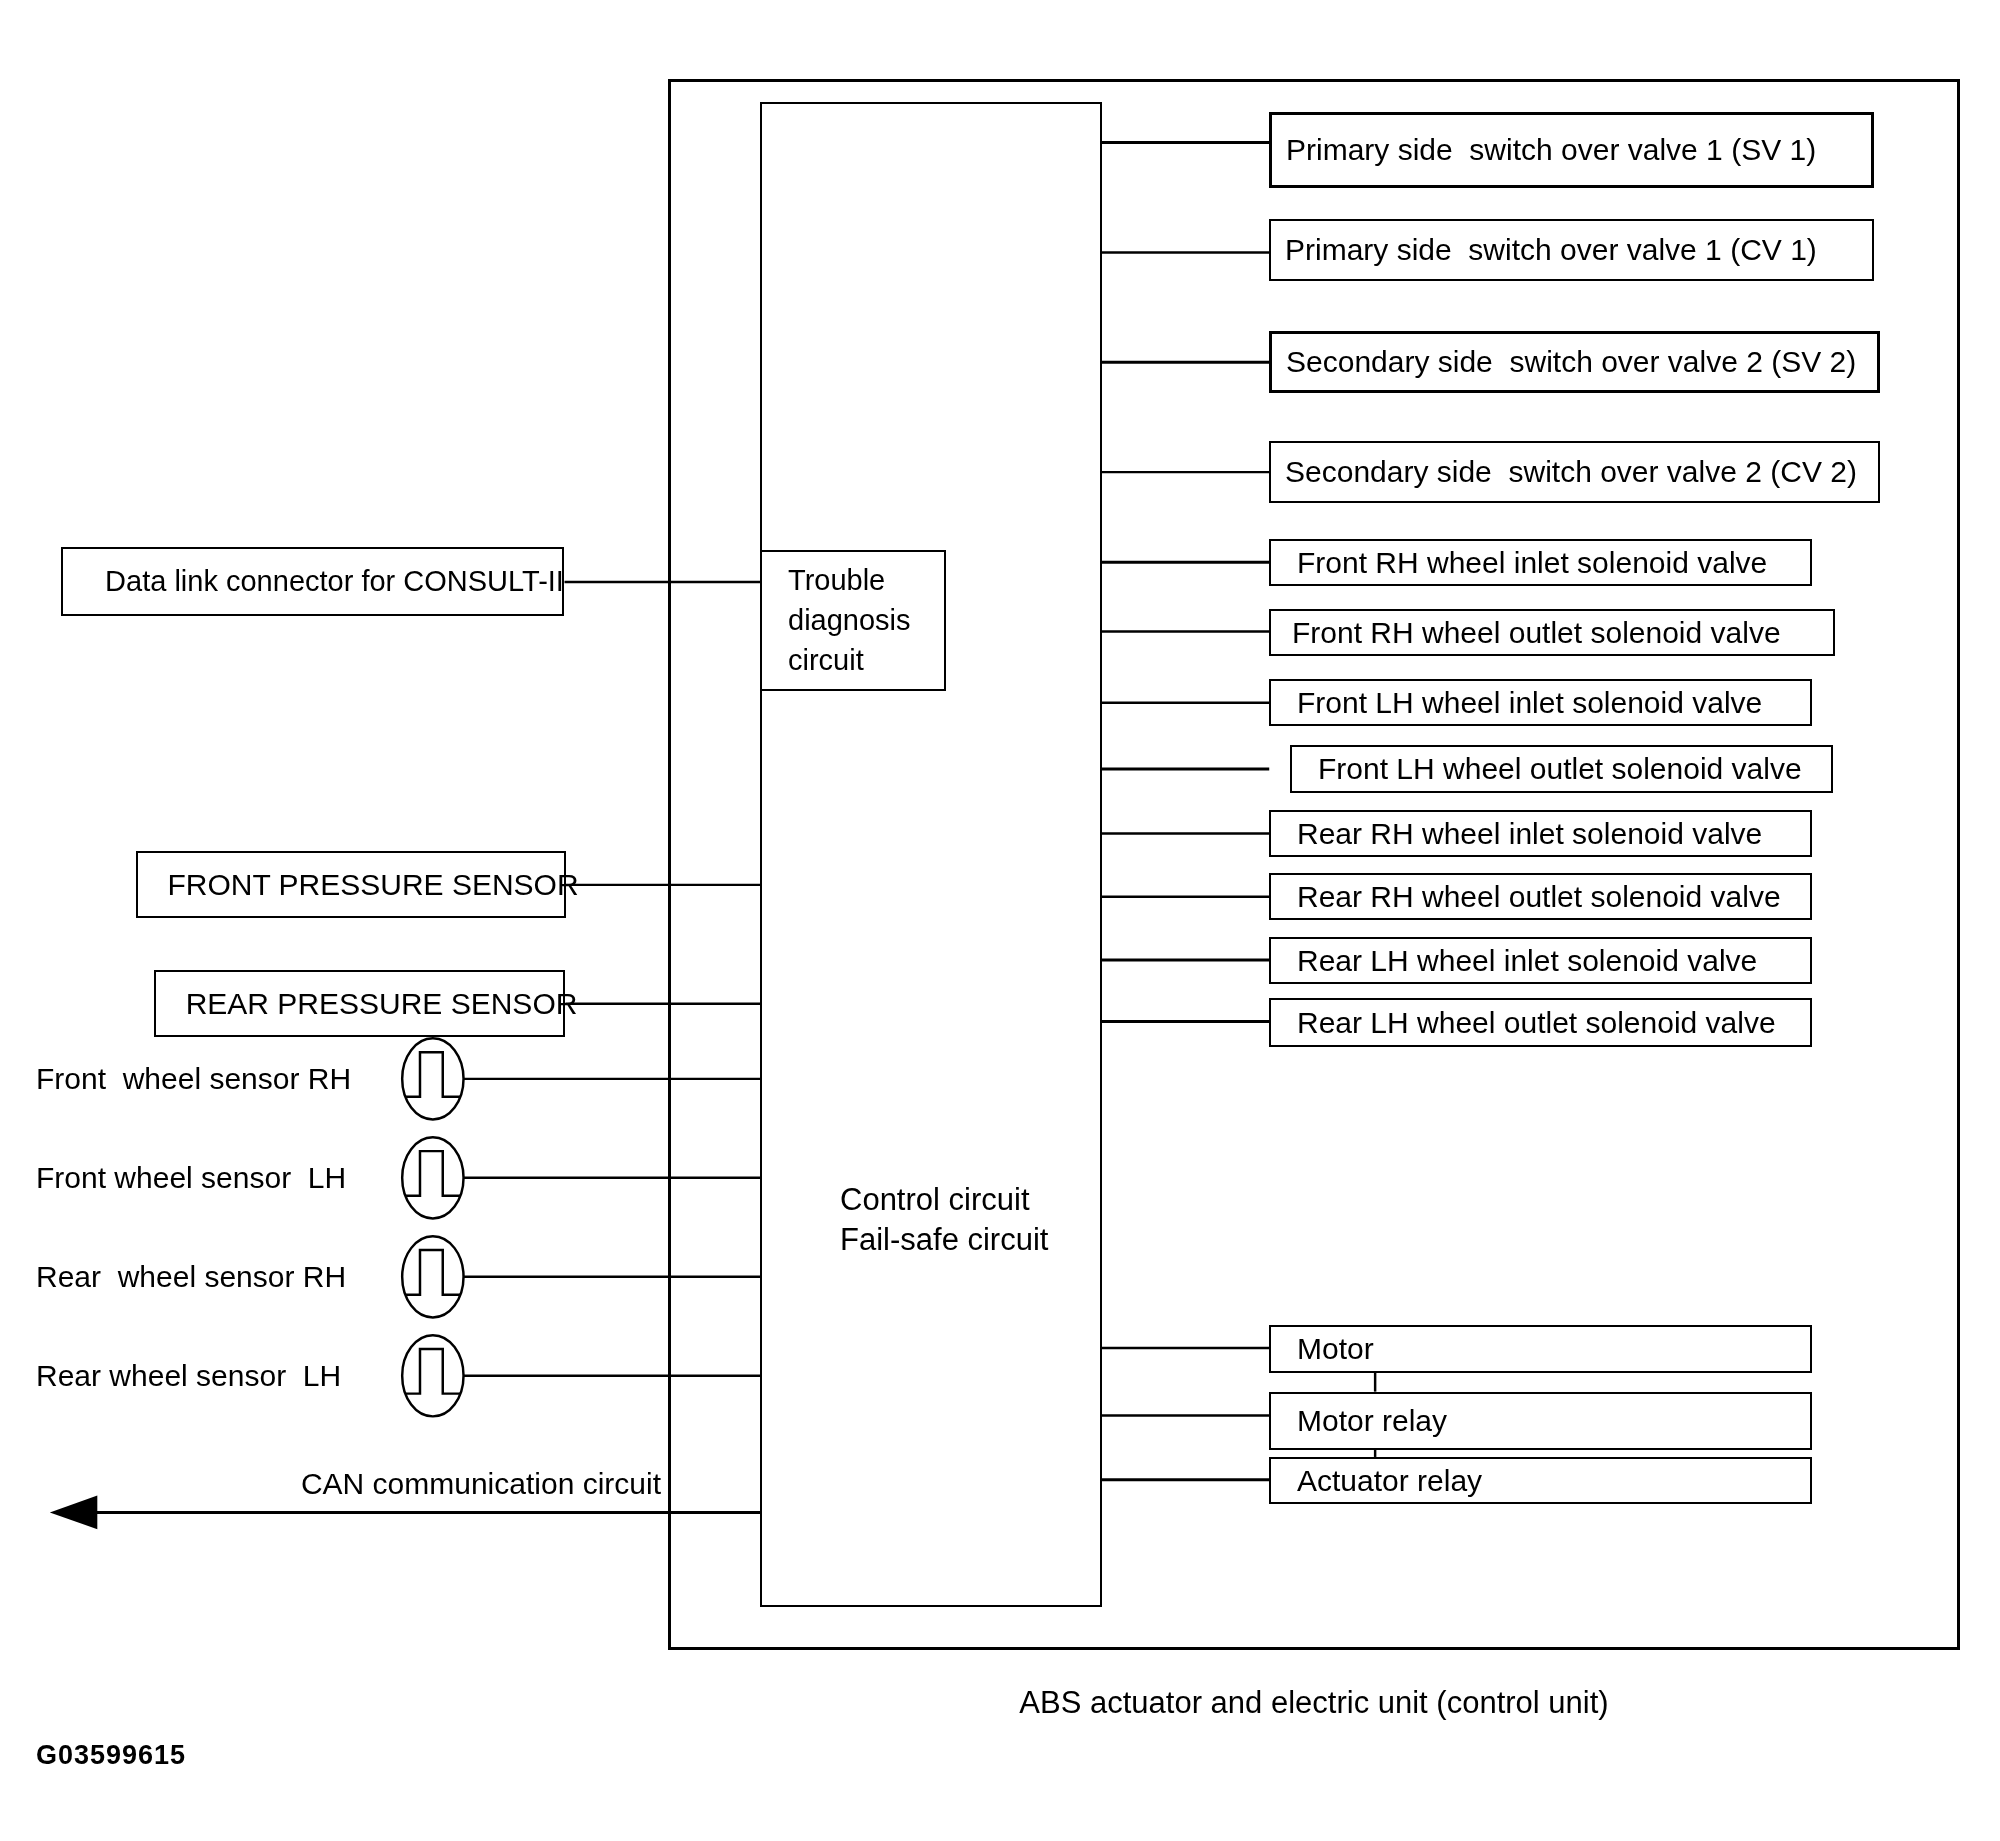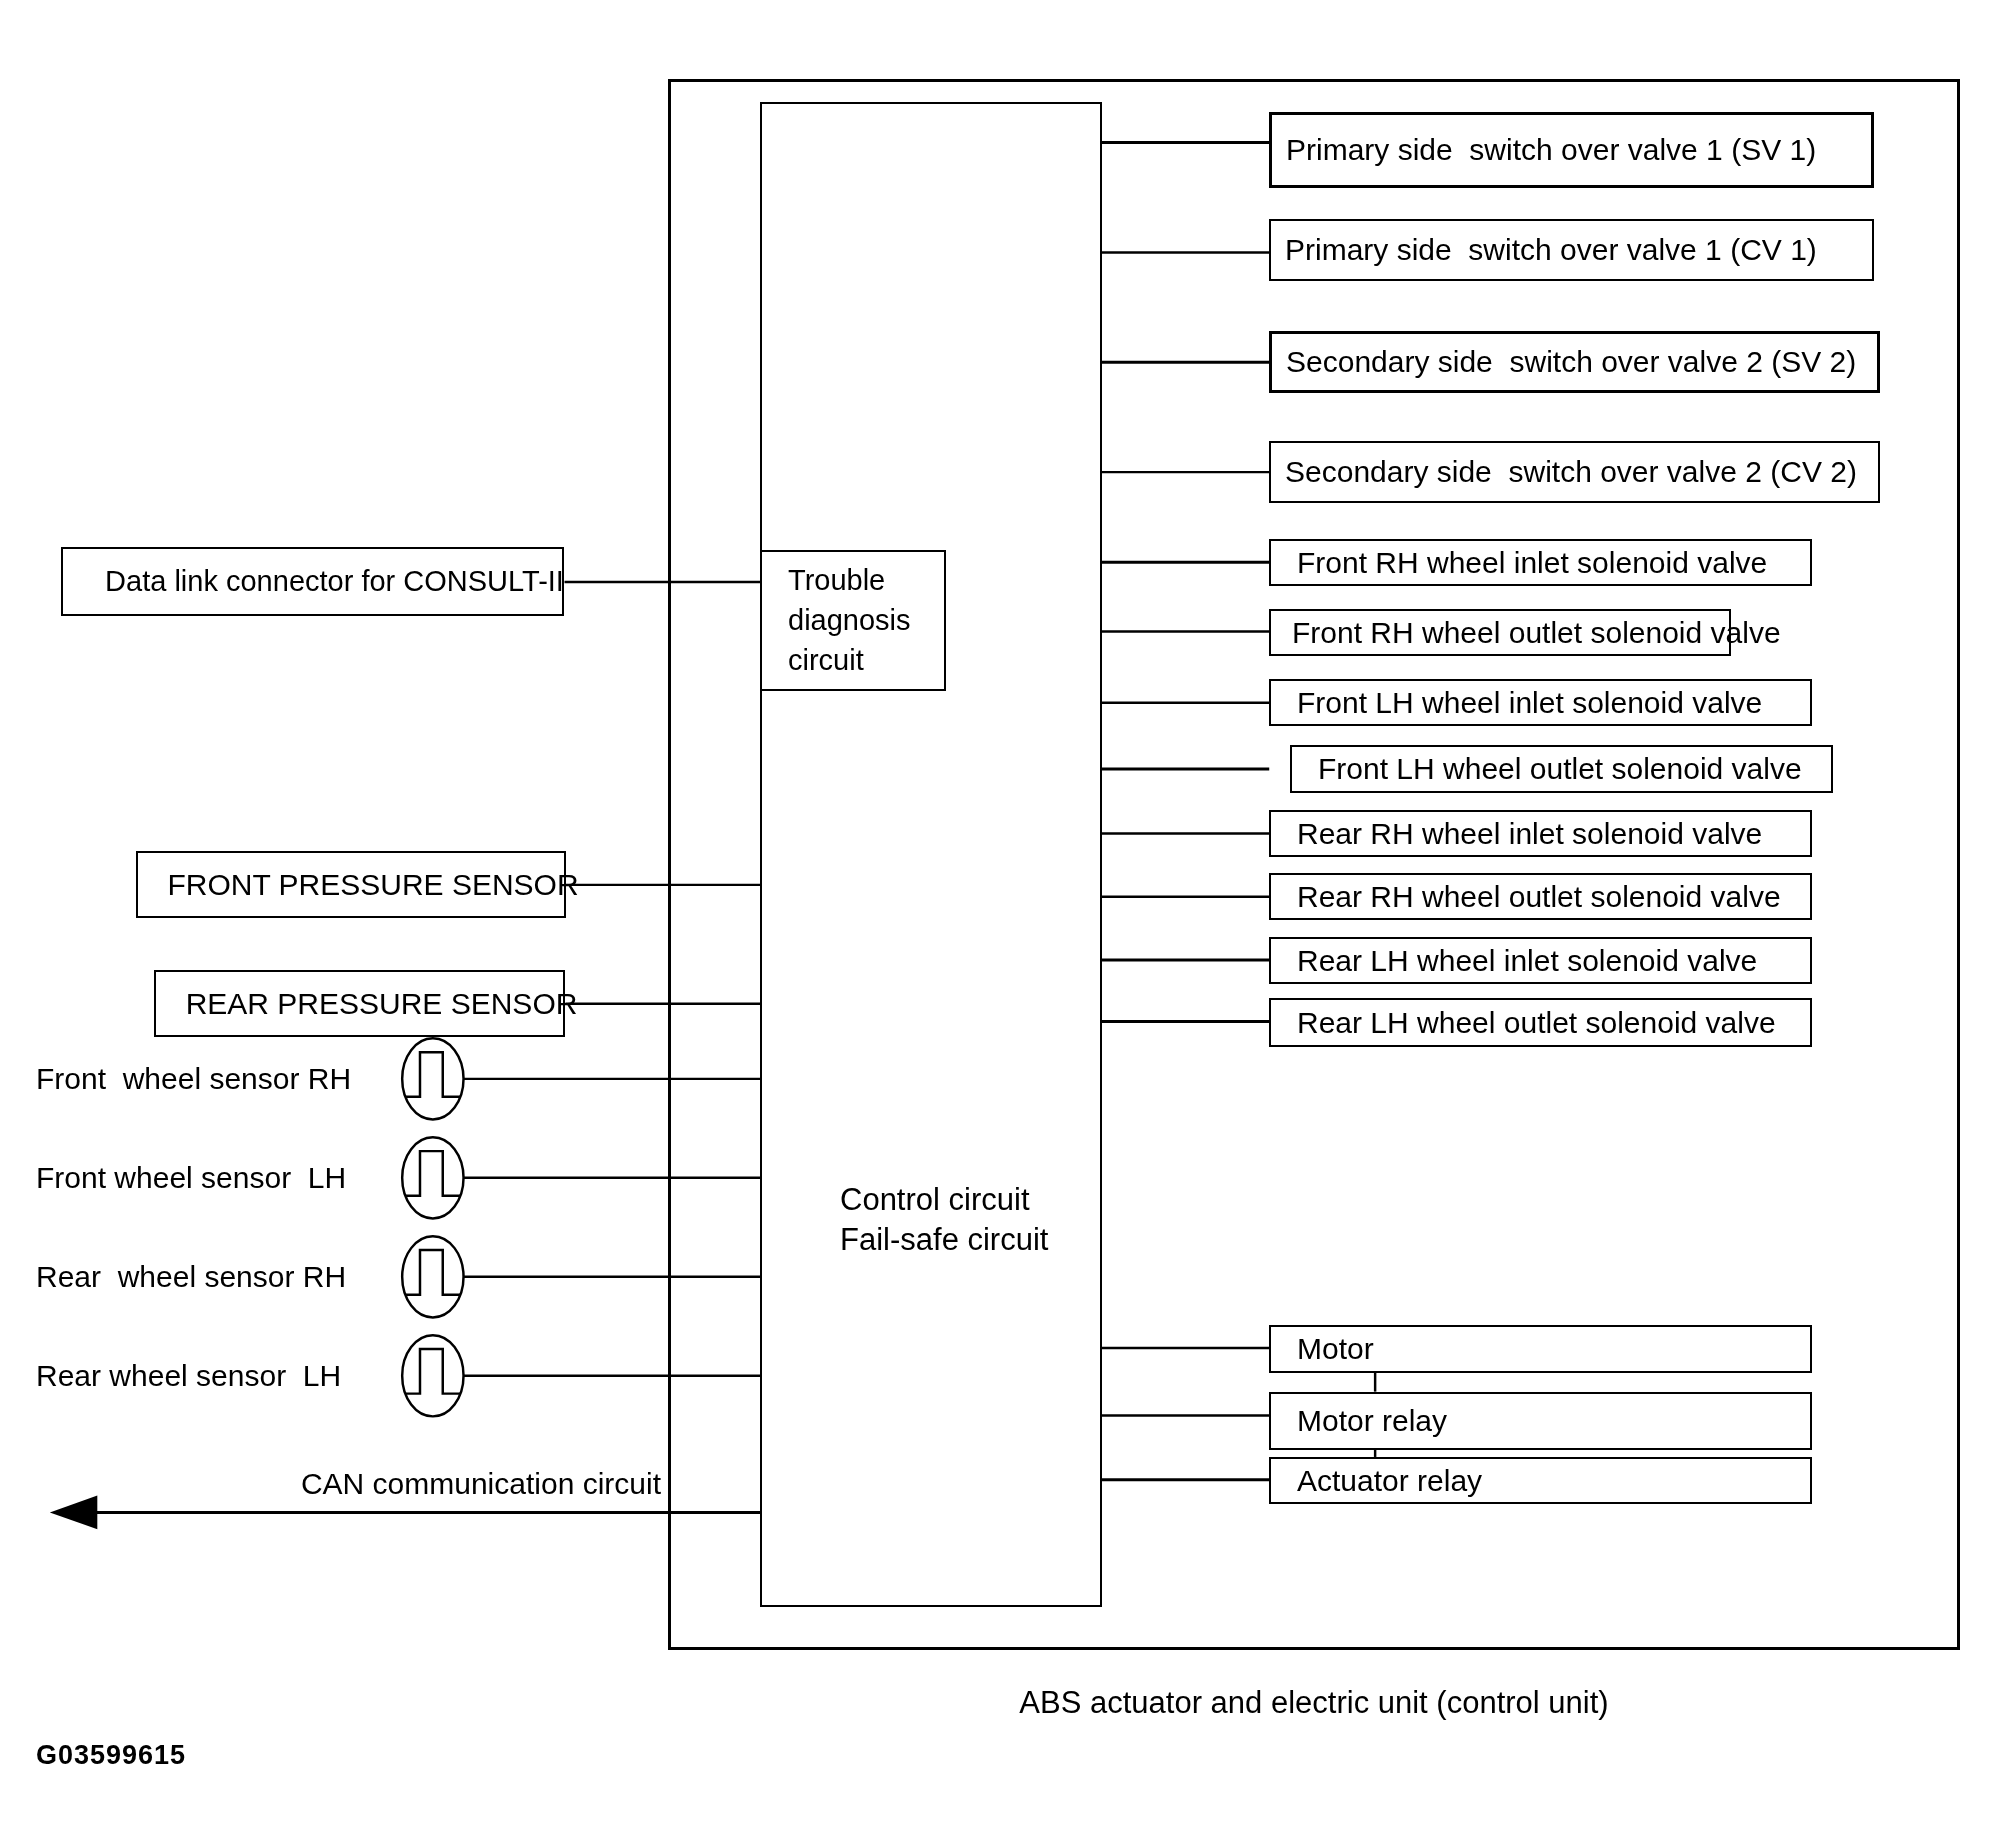--- a/index.html
+++ b/index.html
@@ -131,21 +131,21 @@
   <div class="free-label" style="left:36px;top:1355px;">Rear wheel sensor  LH</div>
 
   <div class="free-label" style="left:265px;top:1463px;width:396px;text-align:right;">CAN communication circuit</div>
 
   <div class="box pad-sm" style="left:1269px;top:112px;width:605px;height:76px;border-width:3px;">Primary side  switch over valve 1 (SV 1)</div>
   <div class="box pad-sm" style="left:1269px;top:219px;width:605px;height:62px;">Primary side  switch over valve 1 (CV 1)</div>
   <div class="box pad-sm" style="left:1269px;top:331px;width:611px;height:62px;border-width:3px;">Secondary side  switch over valve 2 (SV 2)</div>
   <div class="box pad-sm" style="left:1269px;top:441px;width:611px;height:62px;">Secondary side  switch over valve 2 (CV 2)</div>
 
   <div class="box pad-md" style="left:1269px;top:539px;width:543px;height:47px;">Front RH wheel inlet solenoid valve</div>
-  <div class="box pad-md" style="left:1269px;top:609px;width:462px;height:47px;padding-left:21px;">Front RH wheel outlet solenoid valve</div>
+  <div class="box pad-md" style="left:1269px;top:609px;width:566px;height:47px;padding-left:21px;">Front RH wheel outlet solenoid valve</div>
   <div class="box pad-md" style="left:1269px;top:679px;width:543px;height:47px;">Front LH wheel inlet solenoid valve</div>
   <div class="box pad-md" style="left:1269px;top:745px;width:543px;height:48px;margin-left:21px;">Front LH wheel outlet solenoid valve</div>
   <div class="box pad-md" style="left:1269px;top:810px;width:543px;height:47px;">Rear RH wheel inlet solenoid valve</div>
   <div class="box pad-md" style="left:1269px;top:873px;width:543px;height:47px;">Rear RH wheel outlet solenoid valve</div>
   <div class="box pad-md" style="left:1269px;top:937px;width:543px;height:47px;">Rear LH wheel inlet solenoid valve</div>
   <div class="box pad-md" style="left:1269px;top:998px;width:543px;height:49px;">Rear LH wheel outlet solenoid valve</div>
 
   <div class="box pad-md" style="left:1269px;top:1325px;width:543px;height:48px;">Motor</div>
   <div class="box pad-md" style="left:1269px;top:1392px;width:543px;height:58px;">Motor relay</div>
   <div class="box pad-md" style="left:1269px;top:1457px;width:543px;height:47px;">Actuator relay</div>

